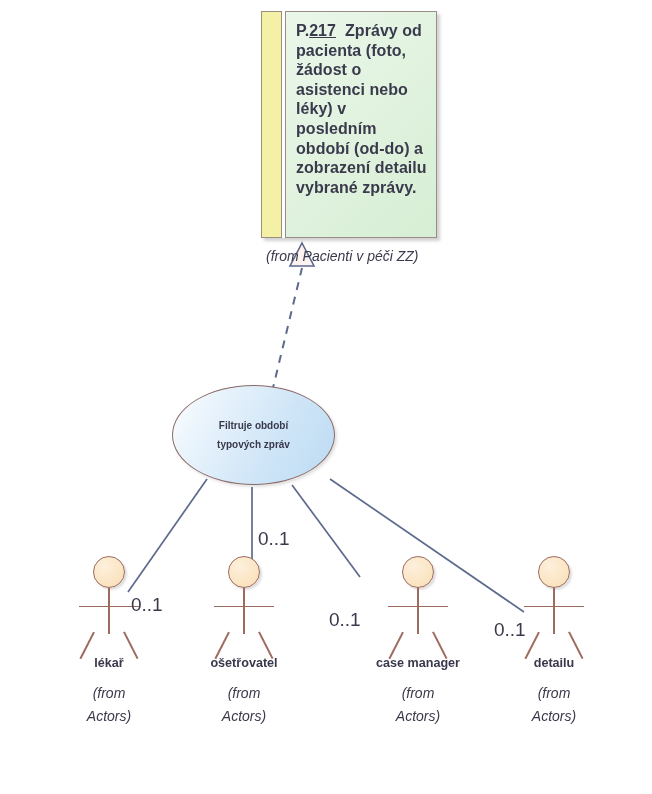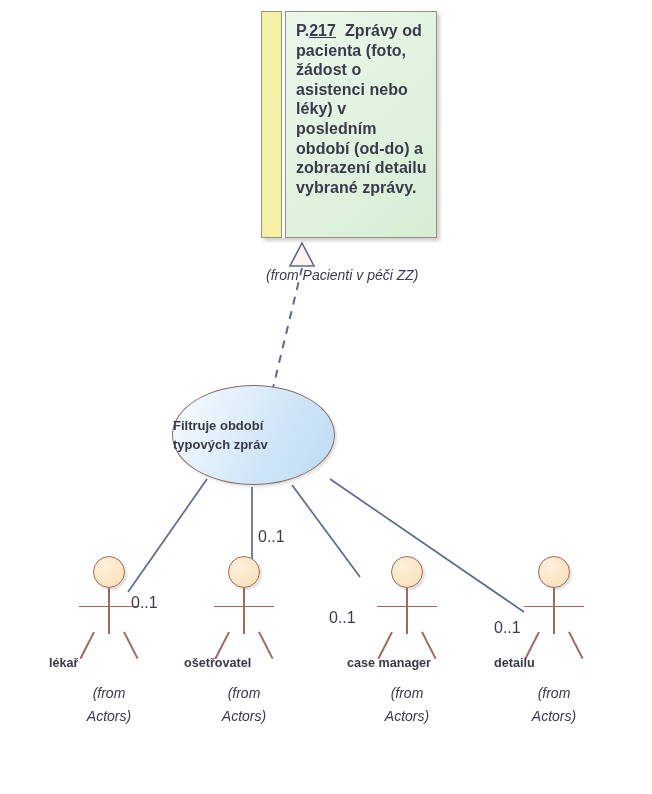--- a/index.html
+++ b/index.html
@@ -76,21 +76,20 @@
 
   
   .note-from {
     position: absolute;
     left: 266px;
     top: 248px;
     font-size: 14px;
     font-style: italic;
     color: #3a3a4c;
     white-space: nowrap;
-    margin-top: 19px;
   }
 
   
   .usecase {
     position: absolute;
     left: 172px;
     top: 385px;
     width: 163px;
     height: 100px;
     box-sizing: border-box;
@@ -98,21 +97,22 @@
     border: 1.6px solid #8a6a66;
     background: linear-gradient(118deg, #ffffff 0%, #eaf4fc 22%, #cfe5f7 62%, #bcdbf3 100%);
     box-shadow: 2px 2px 3px rgba(140,140,140,0.28);
   }
   .usecase-label {
     position: absolute;
     left: 0;
     top: 50%;
     width: 100%;
     transform: translateY(-50%);
-    font-size: 13px;
+    text-align: center;
+    font-size: 10px;
     font-weight: bold;
     line-height: 19px;
     color: #39394b;
     white-space: pre-line;
   }
 
   
   .actor {
     position: absolute;
     width: 120px;
@@ -144,21 +144,21 @@
   .stick-leg-l { left: 44px;   top: 76px;   width: 1.6px; height: 30px;
                  transform-origin: top center; transform: rotate(27deg); }
   .stick-leg-r { left: 74px;   top: 76px;   width: 1.6px; height: 30px;
                  transform-origin: top center; transform: rotate(-27deg); }
 
   .actor-name {
     position: absolute;
     top: 100px;
     left: 0;
     width: 120px;
-    text-align: left;
+    text-align: center;
     font-size: 12.6px;
     font-weight: bold;
     color: #39394b;
     white-space: nowrap;
   }
   .actor-from {
     position: absolute;
     top: 126px;
     left: 0;
     width: 120px;
@@ -166,21 +166,21 @@
     font-size: 14px;
     font-style: italic;
     line-height: 23px;
     color: #3a3a4c;
     white-space: pre-line;
   }
 
   
   .mult {
     position: absolute;
-    font-size: 16px;
+    font-size: 19px;
     color: #3a3a4c;
     white-space: nowrap;
   }
 </style>
 </head>
 <body>
 
 <div id="diagram-canvas">
 
   <svg id="connector-layer" viewBox="0 0 652 794" width="652" height="794">
@@ -234,21 +234,21 @@
       <div class="stick stick-body"></div>
       <div class="stick stick-arms"></div>
       <div class="stick stick-leg-l"></div>
       <div class="stick stick-leg-r"></div>
     </div>
     <div class="actor-name">ošetřovatel</div>
     <div class="actor-from">(from
 Actors)</div>
   </div>
 
-  <div class="actor" style="left:347px;">
+  <div class="actor" style="left:358px;">
     <div class="actor-figure">
       <div class="actor-head"></div>
       <div class="stick stick-body"></div>
       <div class="stick stick-arms"></div>
       <div class="stick stick-leg-l"></div>
       <div class="stick stick-leg-r"></div>
     </div>
     <div class="actor-name">case manager</div>
     <div class="actor-from">(from
 Actors)</div>

